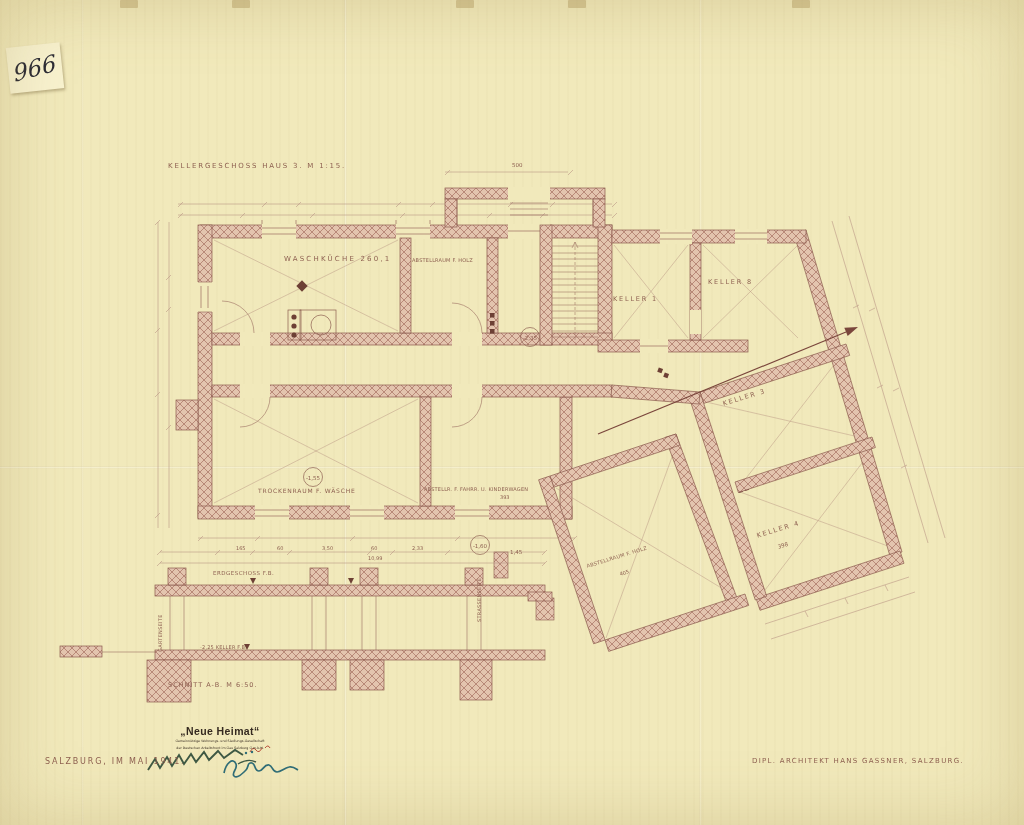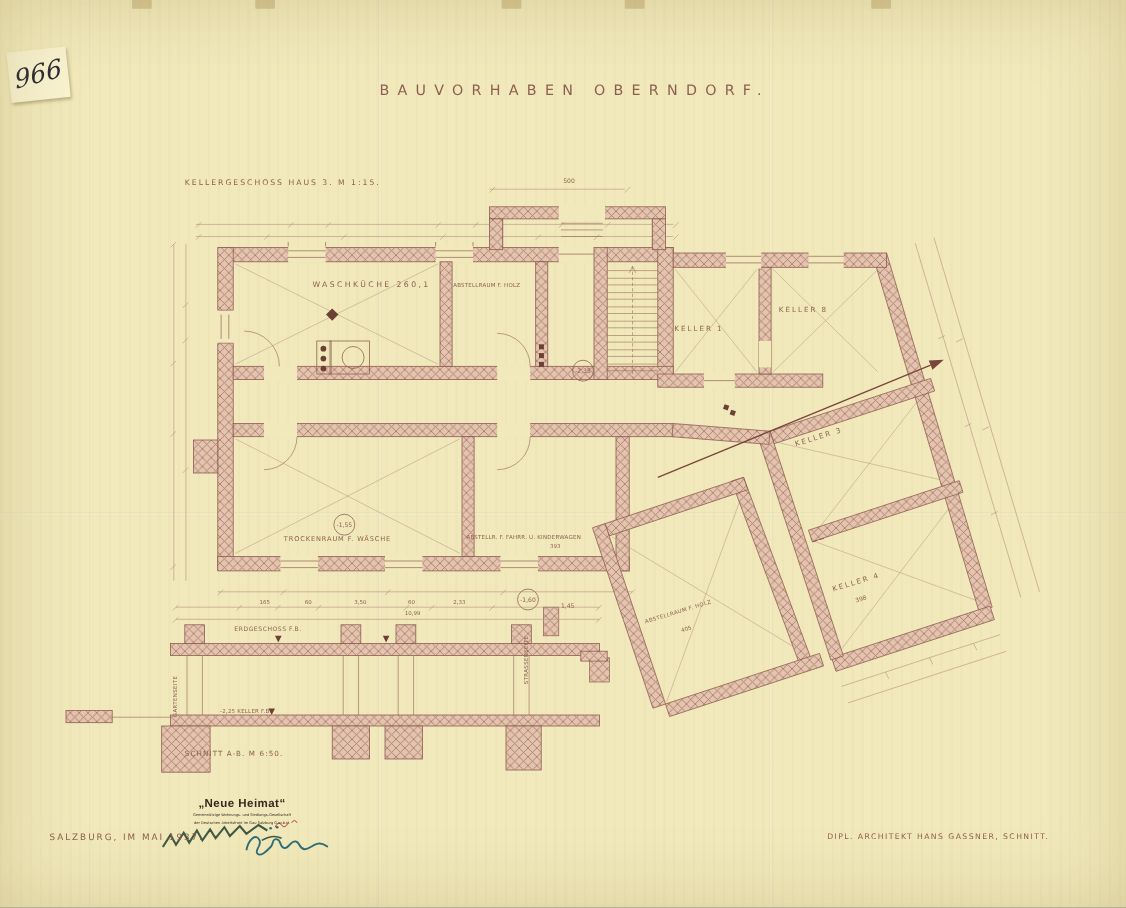--- a/index.html
+++ b/index.html
@@ -228,21 +228,20 @@
       <path d="M224,773 c2,-10 9,-16 12,-9 c2,5 -5,9 -2,12 c3,3 8,-2 12,-6 c3,-3 1,-8 6,-7 c4,1 2,8 7,8 c4,0 5,-7 10,-6 c4,1 3,7 8,7 c4,0 7,-4 12,-5 c4,-1 6,1 9,3"></path>
       <circle cx="246" cy="753" r="1.2" fill="#2f6d78" stroke="none"></circle>
       <circle cx="252" cy="752" r="1.2" fill="#2f6d78" stroke="none"></circle>
     </g>
   </svg>
 
   <div class="archive">
     <span>966</span>
   </div>
 
-  <div class="lbl" style="left:345px;top:76px;font-size:13px;letter-spacing:7.5px">BAUVORHABEN OBERNDORF.</div>
   <div class="lbl" style="left:168px;top:163px;font-size:7px;letter-spacing:1.8px">KELLERGESCHOSS HAUS 3. M 1:15.</div>
 
   <div class="lbl" style="left:284px;top:256px;font-size:7px;letter-spacing:2.2px">WASCHKÜCHE 260,1</div>
   <div class="lbl" style="left:412px;top:258px;font-size:5px;letter-spacing:.2px">ABSTELLRAUM F. HOLZ</div>
   <div class="lbl" style="left:613px;top:296px;font-size:6.5px;letter-spacing:1.8px">KELLER 1</div>
   <div class="lbl" style="left:708px;top:279px;font-size:6.5px;letter-spacing:1.8px">KELLER 8</div>
   <div class="lbl rot" style="left:722px;top:401px;font-size:6.5px;letter-spacing:1.8px;transform:rotate(-17deg)">KELLER 3</div>
   <div class="lbl rot" style="left:756px;top:533px;font-size:6.5px;letter-spacing:1.8px;transform:rotate(-17deg)">KELLER 4</div>
   <div class="lbl rot" style="left:777px;top:544px;font-size:5.5px;transform:rotate(-17deg)">398</div>
   <div class="lbl" style="left:258px;top:488px;font-size:6px;letter-spacing:.8px">TROCKENRAUM F. WÄSCHE</div>
@@ -264,16 +263,16 @@
   <div class="lbl" style="left:371px;top:546px;font-size:5px">60</div>
   <div class="lbl" style="left:412px;top:546px;font-size:5px">2,33</div>
   <div class="lbl" style="left:368px;top:556px;font-size:5px">10,99</div>
 
   <div class="stamp">
     <div class="s1">„Neue Heimat“</div>
     <div class="s2">Gemeinnützige Wohnungs- und Siedlungs-Gesellschaft</div>
     <div class="s3">der Deutschen Arbeitsfront im Gau Salzburg G.m.b.H.</div>
   </div>
 
-  <div class="lbl" style="left:45px;top:758px;font-size:8px;letter-spacing:1.8px">SALZBURG, IM MAI 1937.</div>
-  <div class="lbl" style="left:752px;top:758px;font-size:7px;letter-spacing:1.3px">DIPL. ARCHITEKT HANS GASSNER, SCHNITT.</div>
+  <div class="lbl" style="left:45px;top:758px;font-size:8px;letter-spacing:1.8px">SALZBURG, IM MAI 1941.</div>
+  <div class="lbl" style="left:752px;top:758px;font-size:7px;letter-spacing:1.3px">DIPL. ARCHITEKT HANS GASSNER, SALZBURG.</div>
 
 </div>
 
 </body></html>

